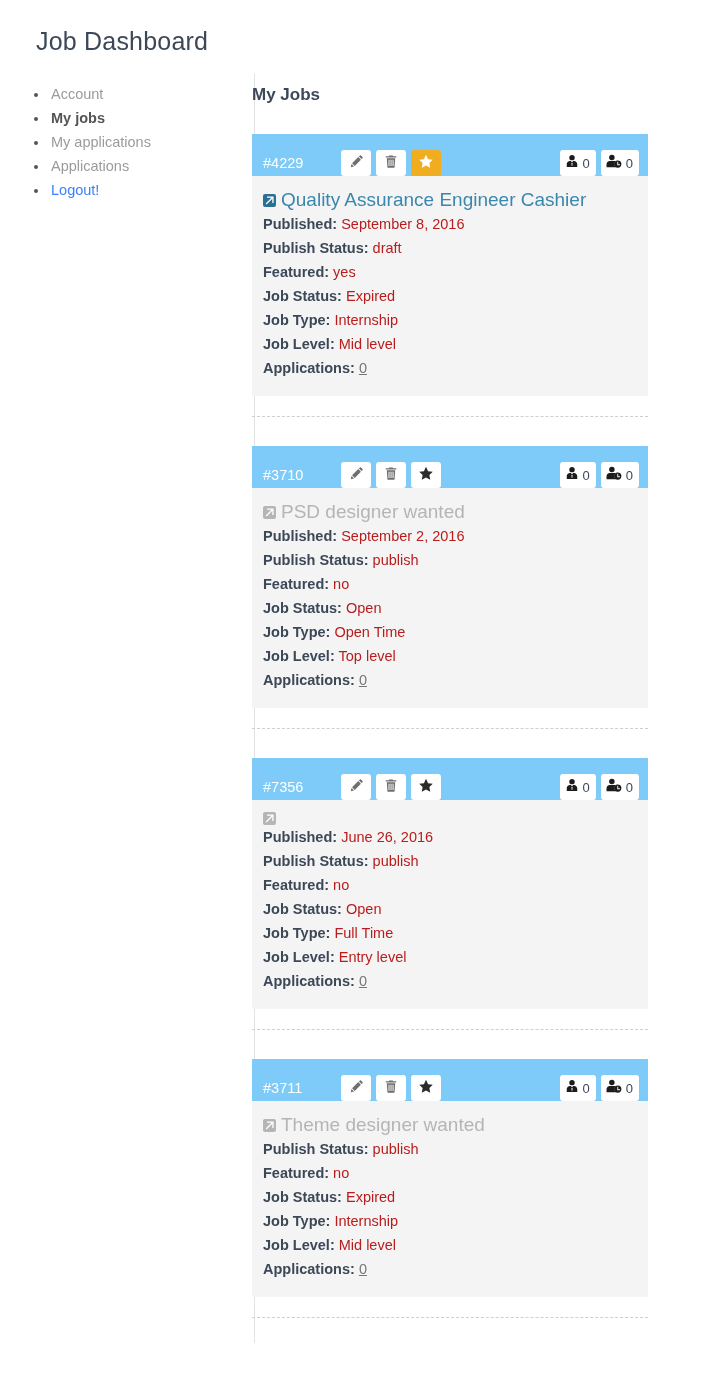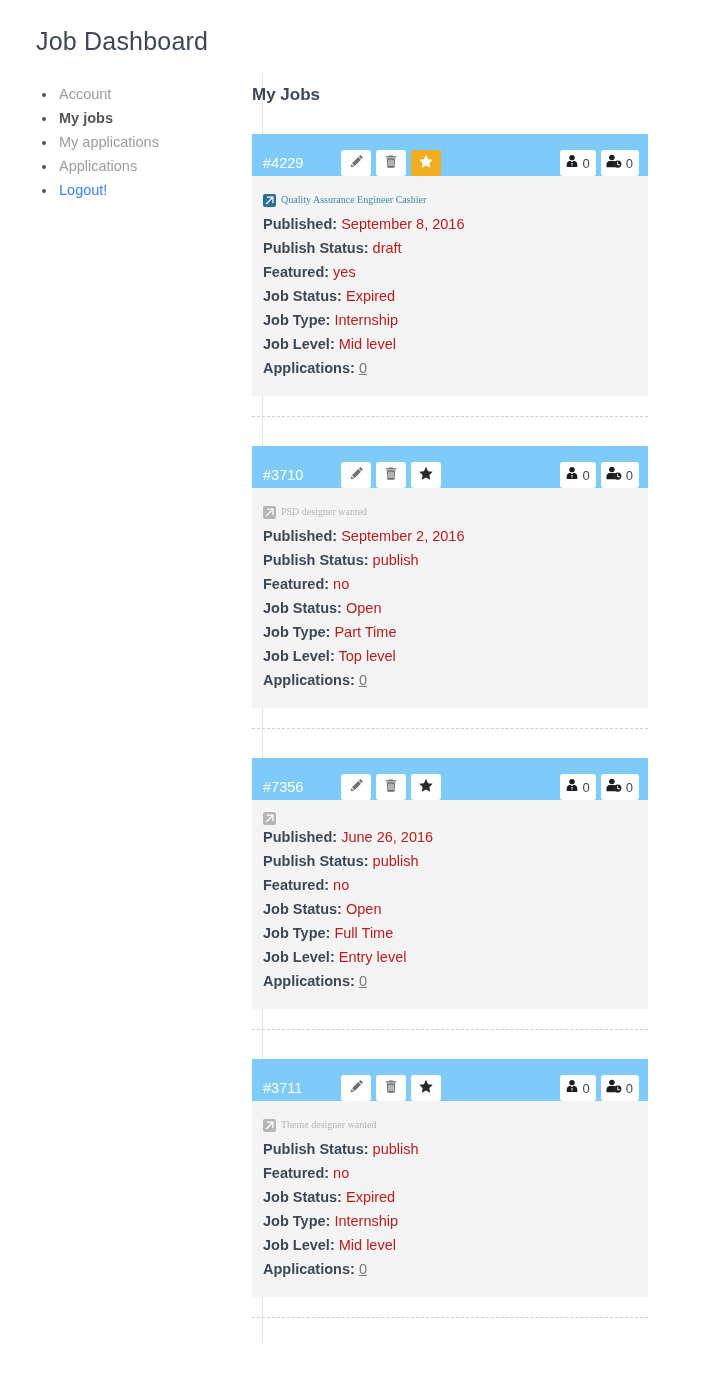--- a/index.html
+++ b/index.html
@@ -33,21 +33,21 @@
   
   #content-row {
     position: absolute;
     left: 0;
     top: 74px;
     width: 707px;
   }
 
   #sidebar {
     position: absolute;
-    left: 9px;
+    left: 1px;
     top: 0;
     width: 254px;
     min-height: 1269px;
     border-right: 1px solid #e3e3e3;
   }
   #sidebar-menu {
     list-style: disc;
     margin: 0;
     padding: 8px 0 0 48px;
     font-size: 14.5px;
@@ -154,23 +154,22 @@
     color: #4a4a4a;
   }
   .job-title-line {
     display: flex;
     align-items: center;
     gap: 5px;
     line-height: 24px;
     margin-bottom: 0px;
   }
   .job-title {
-    font-size: 10px;
+    font-size: 19px;
     text-decoration: none;
-    font-family: Liberation Serif, serif;
   }
   .job-title.link { color: #3a87ad; }
   .job-title.muted { color: #b5b5b5; }
   .ext-icon {
     width: 13px; height: 13px;
     display: inline-block;
     border-radius: 2px;
     position: relative;
     flex: 0 0 auto;
   }
@@ -319,21 +318,21 @@
                 <svg width="13" height="13" viewBox="0 0 13 13">
                   <path fill="#ffffff" d="M4 2.4h6.6v6.6H9.3V4.7L3.6 10.4l-.9-.9 5.7-5.7H4z"></path>
                 </svg>
               </span>
               <a href="#" class="job-title muted">PSD designer wanted</a>
             </div>
             <div class="field"><b>Published:</b> <span>September 2, 2016</span></div>
             <div class="field"><b>Publish Status:</b> <span>publish</span></div>
             <div class="field"><b>Featured:</b> <span>no</span></div>
             <div class="field"><b>Job Status:</b> <span>Open</span></div>
-            <div class="field"><b>Job Type:</b> <span>Part Time</span></div>
+            <div class="field"><b>Job Type:</b> <span>Open Time</span></div>
             <div class="field"><b>Job Level:</b> <span>Top level</span></div>
             <div class="field"><b>Applications:</b> <a href="#" class="app-link">0</a></div>
           </div>
         </div>
         <hr class="card-sep">
         <div class="job-card">
           <div class="job-card-header">
             <span class="job-id">#7356</span>
             <span class="action-group">
               <button class="btn-sq">

